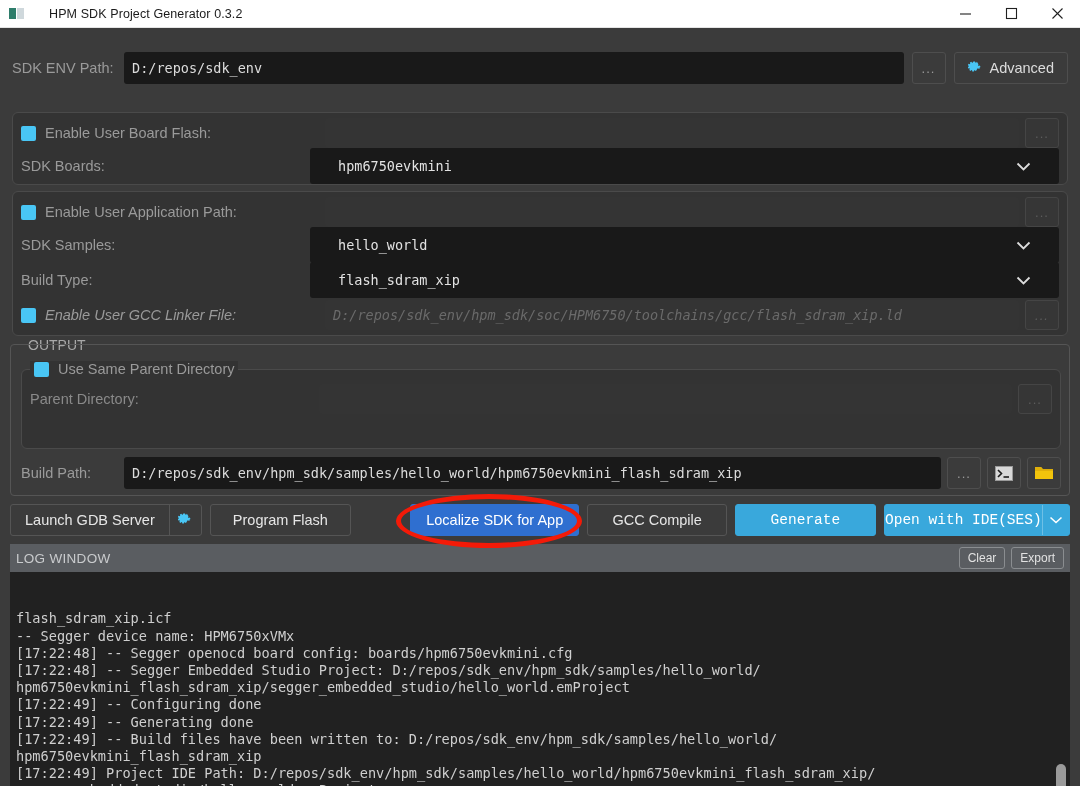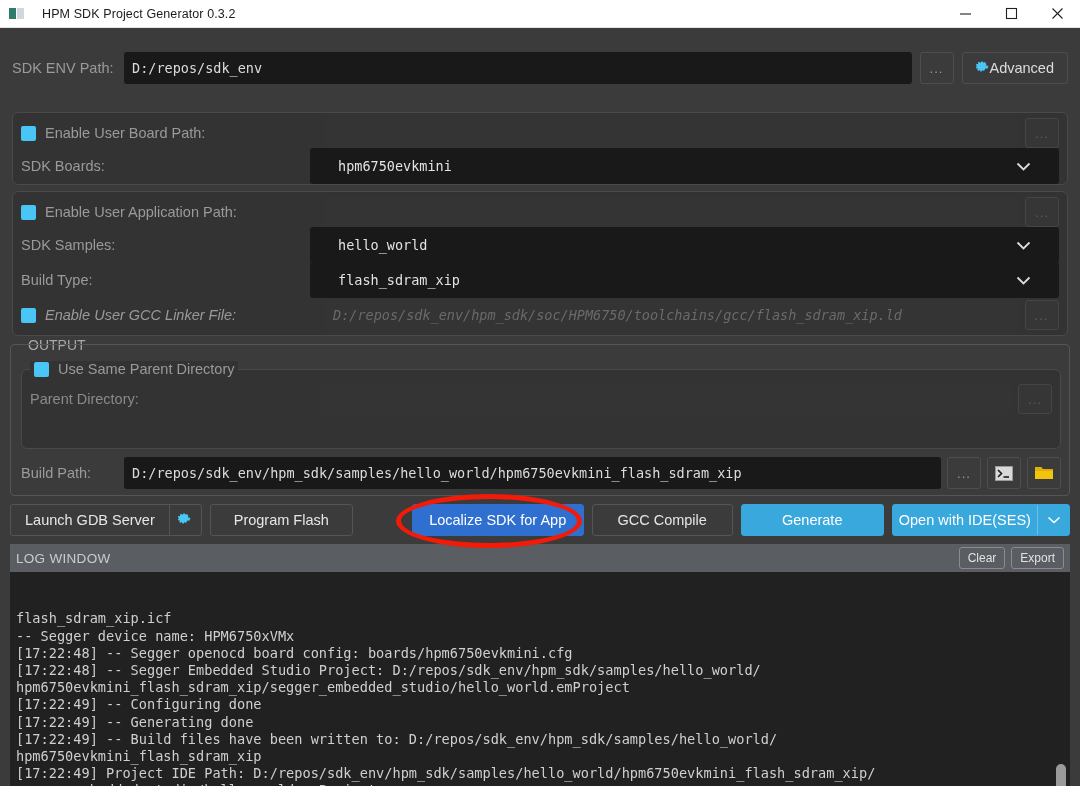--- a/index.html
+++ b/index.html
@@ -12,21 +12,21 @@
 
   
   .titlebar {
     height: 28px; background: #ffffff; display: flex; align-items: center;
     border-bottom: 1px solid #e4e4e4;
   }
   .tb-icon { margin-left: 8px; width: 16px; height: 16px; position: relative; }
   .tb-icon .sq { position:absolute; width:7px; height:11px; top:2px; }
   .tb-icon .sq1 { left:1px; background:#2e7d6b; }
   .tb-icon .sq2 { left:9px; background:#cfd8dc; }
-  .tb-title { margin-left: 18px; font-size: 12.5px; color: #1b1b1b; letter-spacing: .1px; }
+  .tb-title { margin-left: 25px; font-size: 12.5px; color: #1b1b1b; letter-spacing: .1px; }
   .tb-spacer { flex: 1; }
   .tb-btn {
     width: 46px; height: 28px; display: flex; align-items: center; justify-content: center;
     color: #202020;
   }
   .tb-btn svg { display:block; }
 
   
   .app { background: #3b3b3b; height: 758px; position: relative; padding: 0; }
 
@@ -62,21 +62,21 @@
     background: #333333; border: 1px solid #4a4a4a; border-radius: 6px;
   }
 
   
   #envrow { position:absolute; left:12px; top:24px; width:1056px; height:32px; }
   #envrow .lbl { width: 112px; }
   #envrow .field { flex: 1; height: 32px; }
   .advbtn {
     height: 32px; margin-left: 8px; padding: 0 13px; border: 1px solid #4e4e4e;
     border-radius: 3px; background: #3b3b3b; color: #dcdcdc; font-size: 14.5px;
-    display: flex; align-items: center; gap: 0;
+    display: flex; align-items: center; gap: 8px;
   }
 
   
   #boardbox { position:absolute; left:12px; top:84px; width:1056px; height:73px; }
   #appbox  { position:absolute; left:12px; top:163px; width:1056px; height:145px; }
 
   .grow { height: 30px; margin: 0 8px; }
   .grow .lbl { flex: none; }
   .grow .field, .grow .sel { flex: 1; }
 
@@ -97,21 +97,21 @@
   #samedir { position:absolute; left:10px; top:24px; width:1040px; height:80px; }
 
   
   #actions { position:absolute; left:10px; top:476px; width:1060px; height:32px;
              display:flex; gap:8px; }
   .abtn {
     height: 32px; border: 1px solid #555; border-radius: 3px; background: #3b3b3b;
     color: #e6e6e6; font-size: 14.5px; display: flex; align-items: center;
     justify-content: center; padding: 0 14px; white-space: nowrap;
   }
-  .abtn.blue { background: #39a8dc; border-color: #39a8dc; color: #ffffff; }
+  .abtn.blue { background: #39a8dc; border-color: #39a8dc; color: #ffffff; font-family: Liberation Mono, monospace; }
   .abtn.darkblue { background: #2f6fd0; border-color: #2f6fd0; color: #ffffff; }
 
   
   #logheader {
     position:absolute; left:10px; top:516px; width:1060px; height:28px;
     background:#5a5d61; display:flex; align-items:center; padding:11px 6px;
   }
   #logheader .t { color:#c9cbcd; font-size:13.5px; letter-spacing:.3px; flex:1; }
   .logbtn {
     border:1px solid #8a8d90; border-radius:3px; color:#e2e2e2; font-size:12px;
@@ -175,21 +175,21 @@
       <svg width="14" height="14" viewBox="0 0 16 16">
         <path d="M8 5.2a2.8 2.8 0 100 5.6 2.8 2.8 0 000-5.6zm6.3 3.6l-1.3-.6.1-.6 1.2-.8-.8-1.6-1.4.4-.5-.5.3-1.4L10.2.9 9.3 2l-.6-.1L7.9.7H6.1l-.8 1.2-.6.1L3.8.9 2.2 1.7l.3 1.4-.5.5-1.4-.4L-.2 4.8l1.2.8.1.6-1.3.6.5 1.7 1.4-.1.4.5-.6 1.3 1.4 1.1 1.1-.9.6.2.3 1.4h1.8l.3-1.4.6-.2 1.1.9 1.4-1.1-.6-1.3.4-.5 1.4.1z" fill="#49c6f5"></path>
       </svg>
       <span>Advanced</span>
     </span>
   </div>
 
   <div class="gbox" id="boardbox">
     <div class="row grow" style="margin-top:5px;">
       <span class="cb"></span>
-      <span class="lbl" style="margin-left:9px;width:280px;">Enable User Board Path:</span>
+      <span class="lbl" style="margin-left:9px;width:280px;">Enable User Board Flash:</span>
       <span class="field disabled"></span>
       <span class="smallbtn dis" style="margin-left:6px;">...</span>
     </div>
     <div class="row grow" style="margin-top:3px;">
       <span class="lbl" style="width:289px;">SDK Boards:</span>
       <span class="sel">
         <span class="v">hpm6750evkmini</span>
         <svg width="15" height="9" viewBox="0 0 15 9">
             <polyline points="1.5,1.5 7.5,7.5 13.5,1.5" fill="none" stroke="#dcdcdc" stroke-width="1.8"></polyline>
           </svg>

